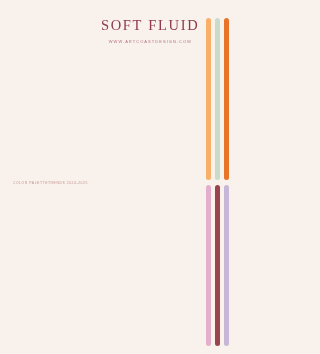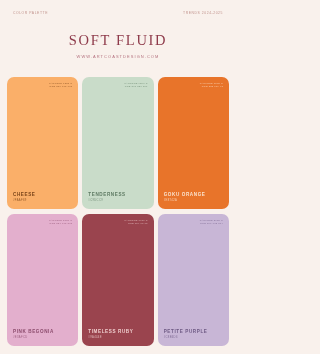--- a/index.html
+++ b/index.html
@@ -6,21 +6,21 @@
   body{
     width:236px;height:354px;
     background:#F9F1EC;
     font-family:"Liberation Sans", sans-serif;
     overflow:hidden;
     position:relative;
   }
   .page{
     width:236px;height:354px;
     box-sizing:border-box;
-    display:flex;flex-direction:column;
+    display:flex;flex-direction:row;
     position:relative;
   }
 
   
   .topbar{
     display:flex;justify-content:space-between;align-items:center;
     padding:11px 13px 0 13px;
     box-sizing:border-box;
   }
   .topbar span{

